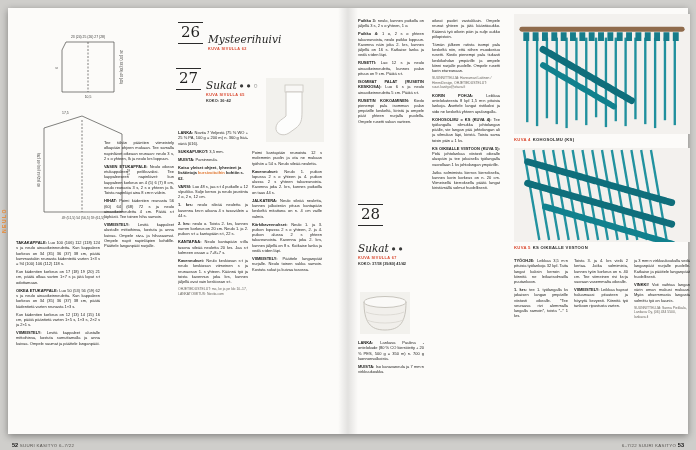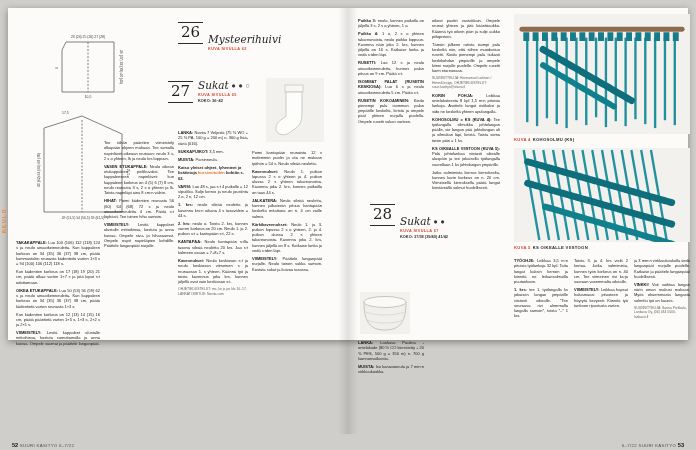--- a/index.html
+++ b/index.html
@@ -1,18 +1,18 @@
 <!DOCTYPE html>
 <html><head>
 <meta charset="utf-8">
 <style>
   html,body{margin:0;padding:0;}
   body{width:696px;height:450px;background:#cfcecb;position:relative;overflow:hidden;
        font-family:"Liberation Sans",sans-serif;-webkit-font-smoothing:antialiased;}
-  .spread{position:absolute;left:8px;top:8px;width:680px;height:332px;background:#fcfbf9;
+  .spread{position:absolute;left:8px;top:8px;width:680px;height:426px;background:#fcfbf9;
           box-shadow:0 2px 7px rgba(0,0,0,.38);}
   .gutter{position:absolute;left:330px;top:0;width:20px;height:426px;
           background:linear-gradient(90deg,rgba(0,0,0,0),rgba(0,0,0,.10) 50%,rgba(0,0,0,0));}
   .col{position:absolute;overflow:hidden;}
   .para{font-size:4px;line-height:1.32;margin:0 0 2.8px;text-align:justify;color:#1d1d1b;}
   .para b{font-weight:bold;}
   .para.credit{font-size:3.4px;color:#68655f;text-align:left;line-height:1.35;}
   .para.note{font-weight:bold;font-size:4.1px;text-align:left;}
   .hl{color:#e0762f;}
   
@@ -85,21 +85,21 @@
 
   <div class="pat" style="left:170px;top:14px;">
     <div class="pat-num">26</div>
     <div>
       <div class="pat-title"><span>Mysteerihuivi</span></div>
       <div class="pat-kuva">KUVA SIVULLA 62</div>
 
     </div>
   </div>
 
-  <div class="pat" style="left:160px;top:60px;align-items:flex-end;">
+  <div class="pat" style="left:168px;top:60px;">
     <div class="pat-num">27</div>
     <div>
       <div class="pat-title"><span>Sukat</span><span class="dots">● ● ○</span></div>
       <div class="pat-kuva">KUVA SIVULLA 65</div>
       <div class="pat-koko">KOKO: 36–42</div>
     </div>
   </div>
 
   <div class="illus" style="left:258px;top:70px;width:58px;height:64px;">
     <svg width="58" height="64" viewBox="0 0 58 64">
@@ -132,21 +132,21 @@
   <div class="gutter"></div>
 
   <div class="col" style="left:350px;top:10px;width:66px;height:182px;">
       <p class="para"><b>Puikko 3: </b>neulo, kunnes puikolla on jäljellä 3 s, 2 s o yhteen, 1 o.</p>
       <p class="para"><b>Puikko 4: </b>1 o, 2 s o yhteen takareunoista, neulo puikko loppuun. Kavenna näin joka 2. krs, kunnes jäljellä on 16 s. Katkaise lanka ja vedä s:iden läpi.</p>
       <p class="para"><b>RUSETTI: </b>Luo 12 s ja neulo ainaoikeinneuletta, kunnes palan pituus on 9 cm. Päätä s:t.</p>
       <p class="para"><b>ISOMMAT PALAT (RUSETIN KESKIOSA): </b>Luo 6 s ja neulo ainaoikeinneuletta 5 cm. Päätä s:t.</p>
       <p class="para"><b>RUSETIN KOKOAMINEN: </b>Kiedo pienempi pala isomman palan ympärille keskeltä, kiristä ja ompele päät yhteen nurjalla puolella. Ompele rusetti sukan varteen.</p>
     </div>
 
-  <div class="pat" style="left:362px;top:196px;">
+  <div class="pat" style="left:350px;top:196px;flex-direction:column;">
     <div class="pat-num">28</div>
     <div>
       <div class="pat-title"><span>Sukat</span><span class="dots">● ●</span></div>
       <div class="pat-kuva">KUVA SIVULLA 67</div>
       <div class="pat-koko">KOKO: 37/38 (39/40) 41/42</div>
     </div>
   </div>
 
 
   <div class="illus" style="left:352px;top:284px;width:50px;height:42px;">

